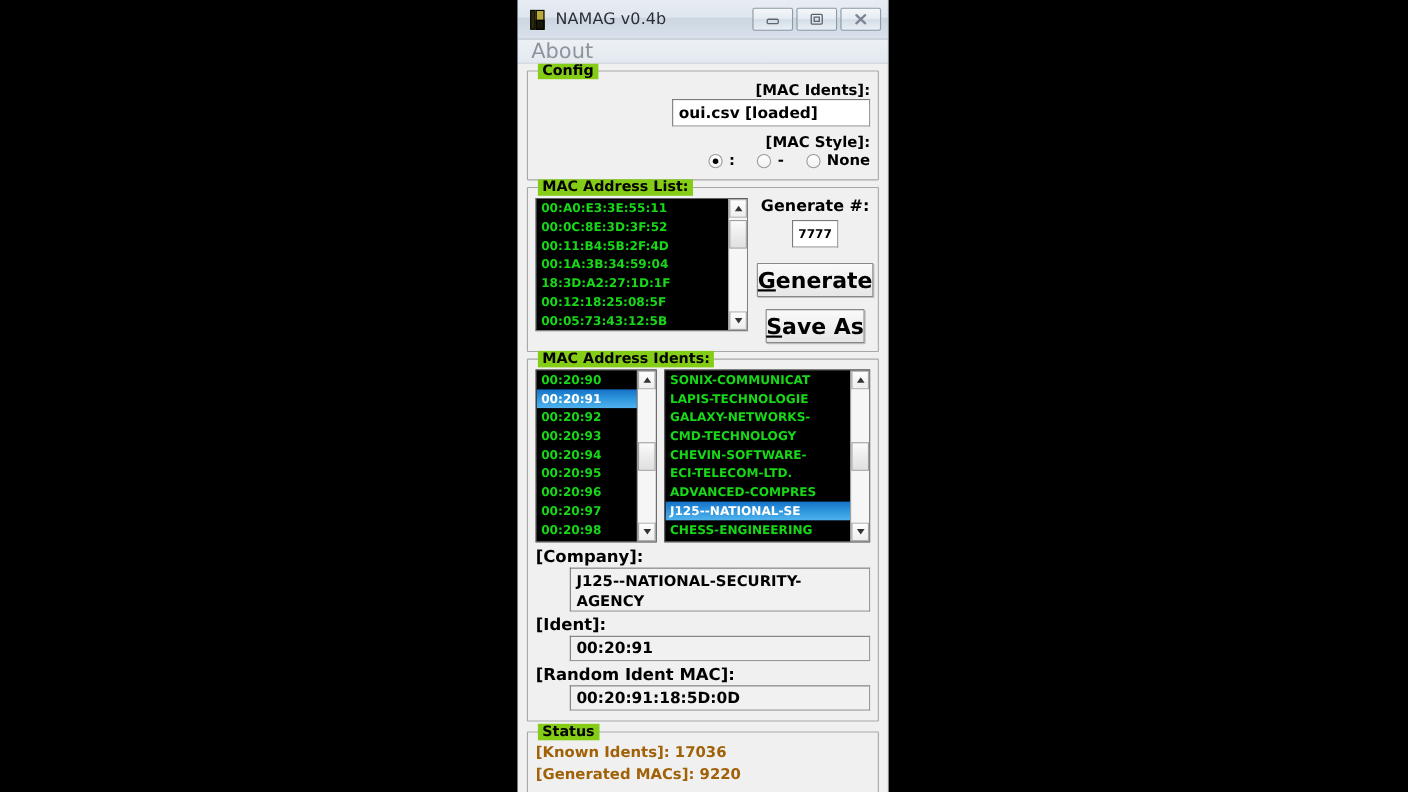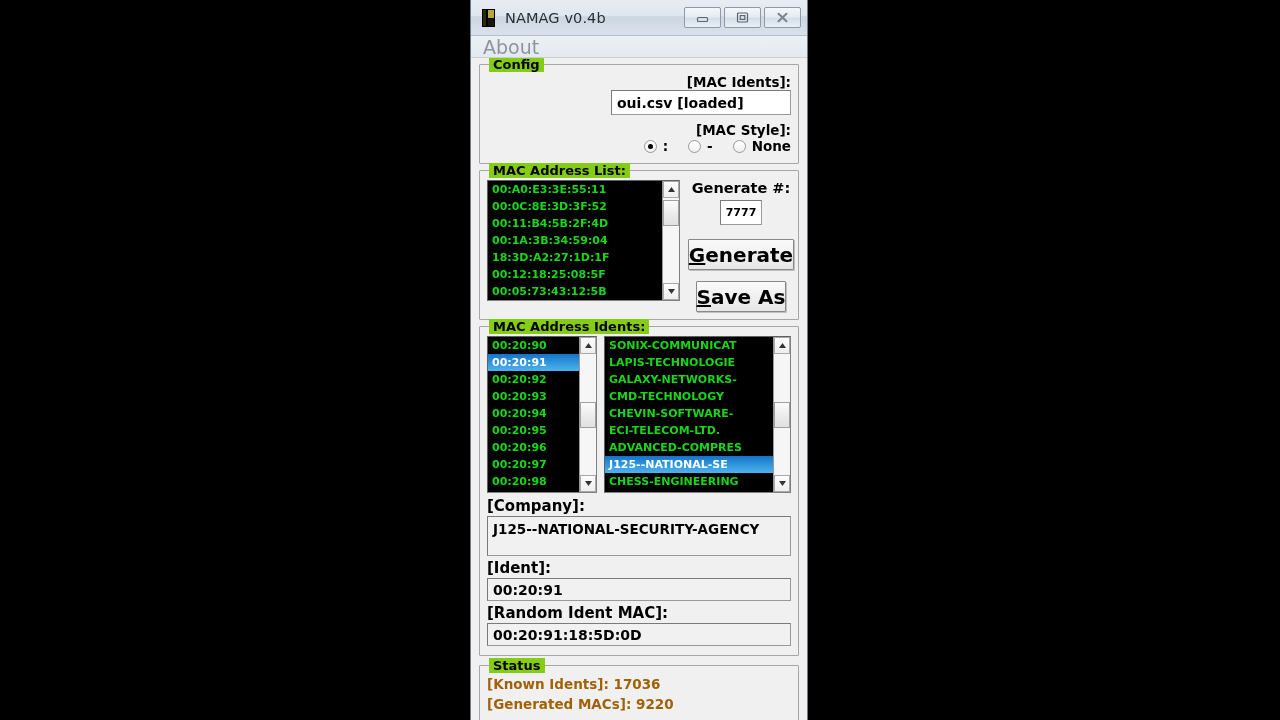--- a/index.html
+++ b/index.html
@@ -167,20 +167,21 @@
     font-weight: bold;
     color: #000;
     font-family: "DejaVu Sans", sans-serif;
     padding: 2px 5px;
     box-sizing: border-box;
     line-height: 18px;
     overflow: hidden;
   }
   .textbox.readonly {
     background: #f1f1f1;
+    margin-left: 31px;
   }
 
   
   .radio-group { display: flex; align-items: center; margin-left: 14px; }
   .radio-item { display: flex; align-items: center; margin-right: 20px; }
   .radio-item:last-child { margin-right: 0; }
   .radio {
     width: 13px; height: 13px;
     border-radius: 50%;
     background: linear-gradient(to bottom, #ffffff 0%, #f0f0f0 100%);

